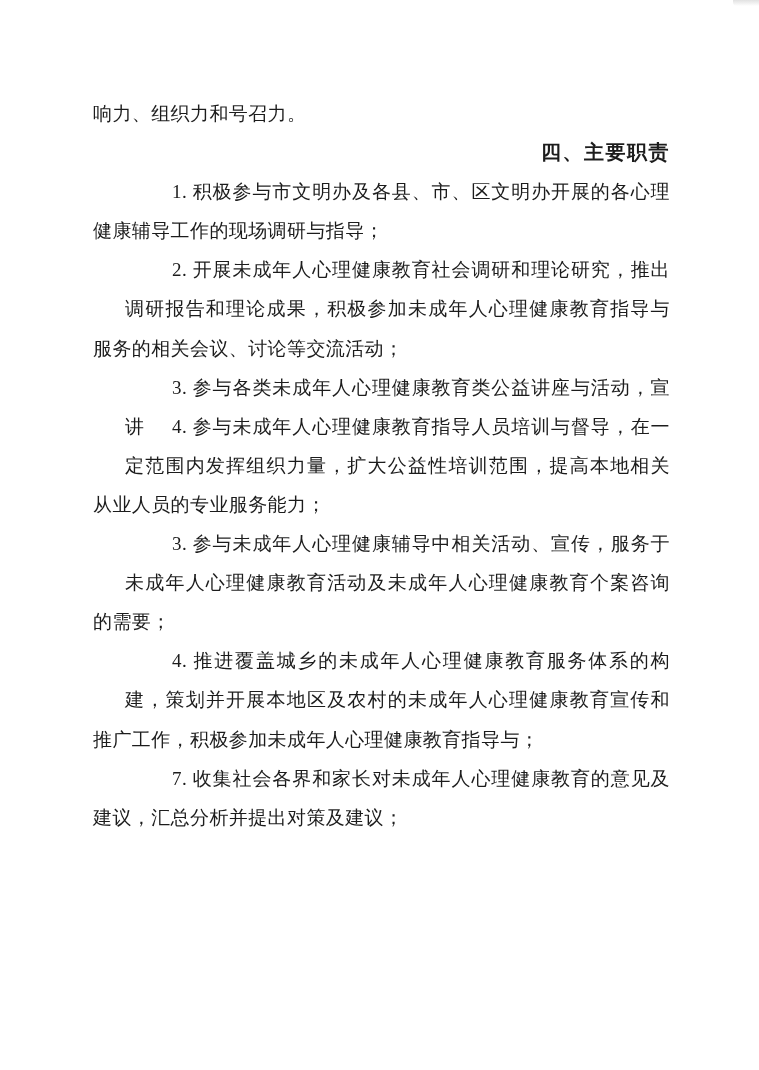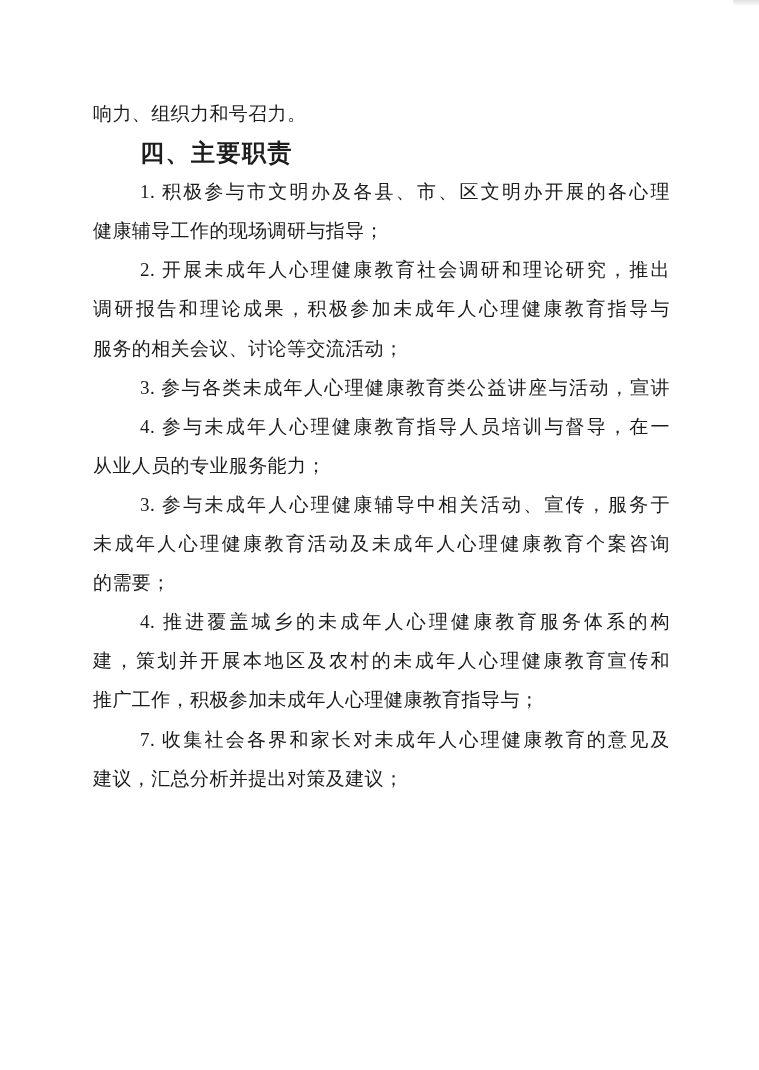--- a/index.html
+++ b/index.html
@@ -28,27 +28,29 @@
     letter-spacing: 0.4px;
     text-align: left;
   }
 
   .indent { text-indent: 47px; }
 
   
   .fill {
     text-align: justify;
     text-align-last: justify;
+    margin-left: 32px;
   }
 
   .heading {
     font-family: "Liberation Sans", "DejaVu Sans", sans-serif;
     font-weight: 700;
-    font-size: 24px;
+    font-size: 20px;
     letter-spacing: 1.5px;
+    text-align: right;
   }
 
   .page-footer {
     position: absolute;
     top: 962px;
     left: 0;
     width: 670px;
     text-align: right;
     font-size: 19px;
     line-height: 22px;
@@ -82,20 +84,21 @@
   <div class="content">
     <div class="line">响力、组织力和号召力。</div>
     <div class="line heading indent">四、主要职责</div>
     <div class="line indent fill">1. 积极参与市文明办及各县、市、区文明办开展的各心理</div>
     <div class="line">健康辅导工作的现场调研与指导；</div>
     <div class="line indent fill">2. 开展未成年人心理健康教育社会调研和理论研究，推出</div>
     <div class="line fill">调研报告和理论成果，积极参加未成年人心理健康教育指导与</div>
     <div class="line">服务的相关会议、讨论等交流活动；</div>
     <div class="line indent fill">3. 参与各类未成年人心理健康教育类公益讲座与活动，宣讲</div>
     <div class="line indent fill">4. 参与未成年人心理健康教育指导人员培训与督导，在一</div>
+    <div class="line fill">定范围内发挥组织力量，扩大公益性培训范围，提高本地相关</div>
     <div class="line">从业人员的专业服务能力；</div>
     <div class="line indent fill">3. 参与未成年人心理健康辅导中相关活动、宣传，服务于</div>
     <div class="line fill">未成年人心理健康教育活动及未成年人心理健康教育个案咨询</div>
     <div class="line">的需要；</div>
     <div class="line indent fill">4. 推进覆盖城乡的未成年人心理健康教育服务体系的构</div>
     <div class="line fill">建，策划并开展本地区及农村的未成年人心理健康教育宣传和</div>
     <div class="line">推广工作，积极参加未成年人心理健康教育指导与；</div>
     <div class="line indent fill">7. 收集社会各界和家长对未成年人心理健康教育的意见及</div>
     <div class="line">建议，汇总分析并提出对策及建议；</div>
   </div>

